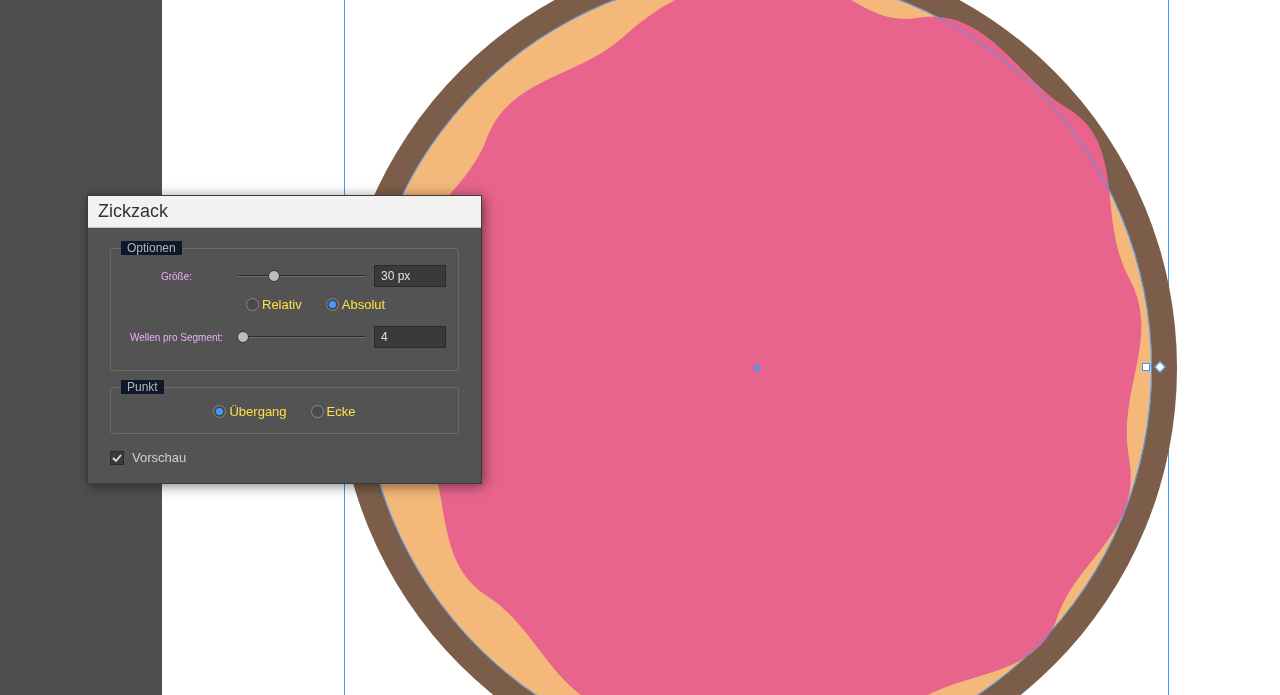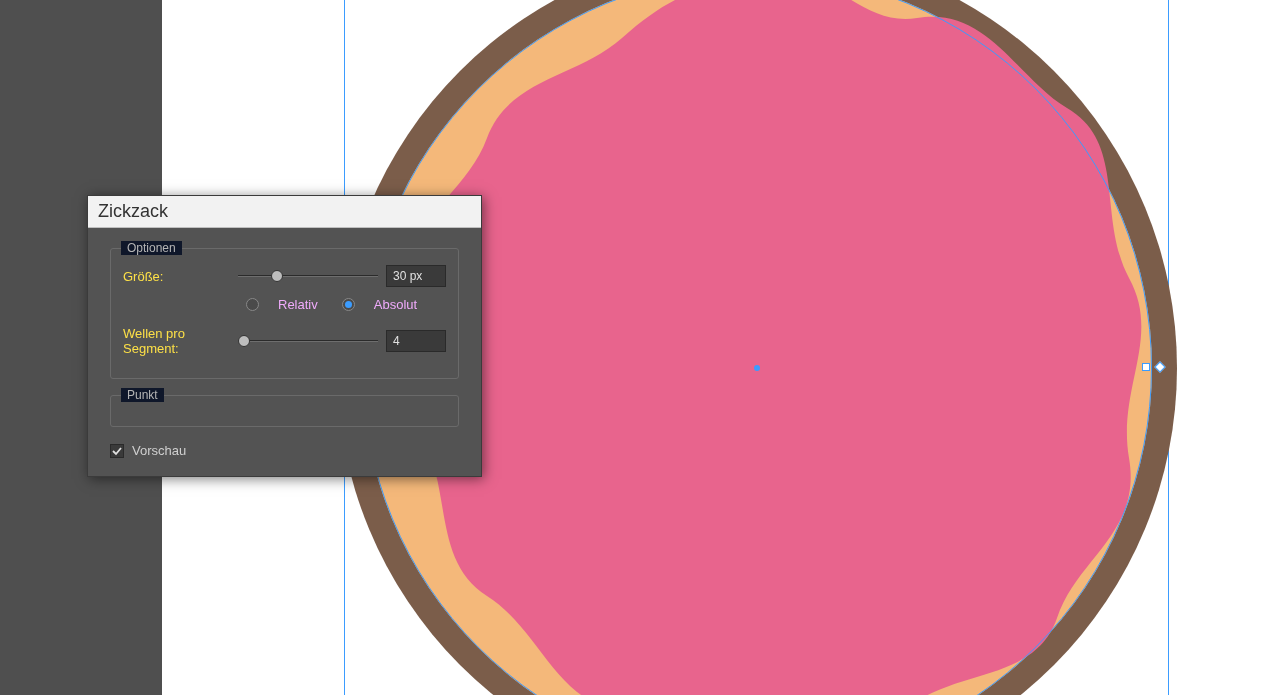--- a/index.html
+++ b/index.html
@@ -110,24 +110,24 @@
     font-size: 12px;
   }
   .row {
     display: flex;
     align-items: center;
     margin-bottom: 10px;
   }
   .row:last-child { margin-bottom: 8px; }
   .row-label {
     width: 115px;
-    text-align: left;
+    text-align: center;
     padding-right: 8px;
-    color: #fde047;
-    font-size: 13px;
+    color: #f0abfc;
+    font-size: 10px;
     flex-shrink: 0;
   }
   .slider {
     position: relative;
     flex: 1;
     height: 16px;
     display: flex;
     align-items: center;
   }
   .slider-track {
@@ -139,21 +139,21 @@
   .slider-thumb {
     position: absolute;
     top: 50%;
     transform: translate(-50%, -50%);
     width: 12px; height: 12px;
     border-radius: 50%;
     background: #bdbdbd;
     border: 1px solid #333;
   }
   .value-input {
-    width: 60px;
+    width: 72px;
     margin-left: 8px;
     background: #3a3a3a;
     border: 1px solid #2a2a2a;
     color: #e0e0e0;
     padding: 3px 6px;
     font-size: 12px;
     font-family: inherit;
   }
   .radio-row {
     display: flex;
@@ -164,23 +164,23 @@
   }
   .center-radio-row {
     display: flex;
     align-items: center;
     justify-content: center;
     gap: 24px;
   }
   .radio {
     display: inline-flex;
     align-items: center;
-    gap: 19px;
+    gap: 3px;
     cursor: pointer;
-    color: #f0abfc;
+    color: #fde047;
     font-size: 13px;
   }
   .radio .knob {
     width: 13px; height: 13px;
     border-radius: 50%;
     border: 1px solid #888;
     background: #4a4a4a;
     display: inline-flex;
     align-items: center;
     justify-content: center;
@@ -306,20 +306,32 @@
           <div class="slider">
             <div class="slider-track"></div>
             <div class="slider-thumb" style="left:4%;"></div>
           </div>
           <input type="text" class="value-input" value="4" style="">
         </div>
       </div>
 
       <div class="fieldset">
         <div class="legend">Punkt</div>
+        <div class="center-radio-row">
+          <label class="radio selected">
+            <span class="knob">
+                <span class="dot"></span>
+              </span>
+            <span>Übergang</span>
+          </label>
+          <label class="radio">
+            <span class="knob"></span>
+            <span>Ecke</span>
+          </label>
+        </div>
       </div>
 
       <div class="footer-row">
         <label class="check">
           <span class="box">
             <svg class="tick" viewBox="0 0 10 10">
               <path d="M1 5 L4 8 L9 2" stroke="#e0e0e0" stroke-width="1.8" fill="none"></path>
             </svg>
           </span>
           <span>Vorschau</span>

